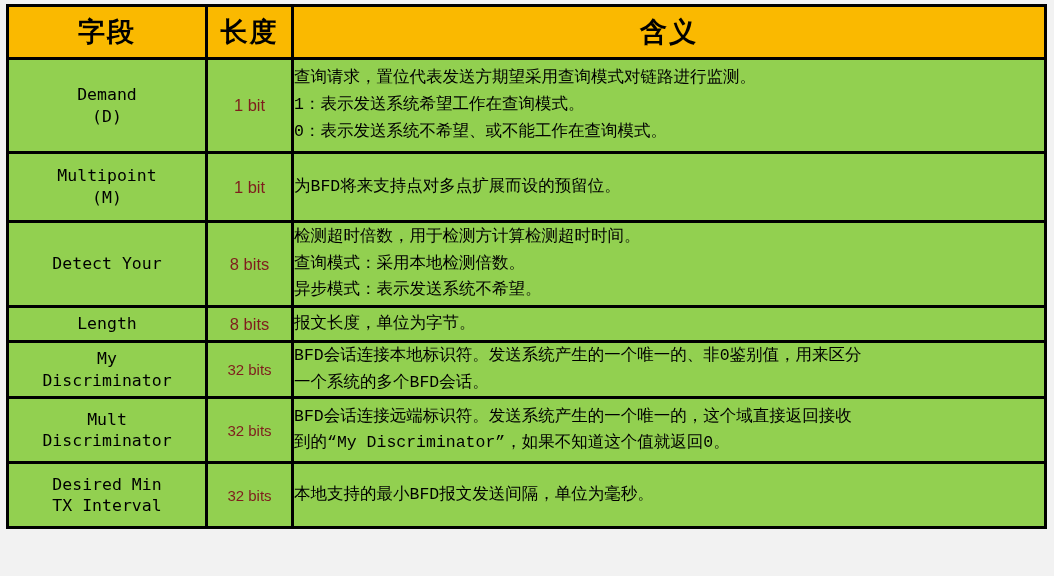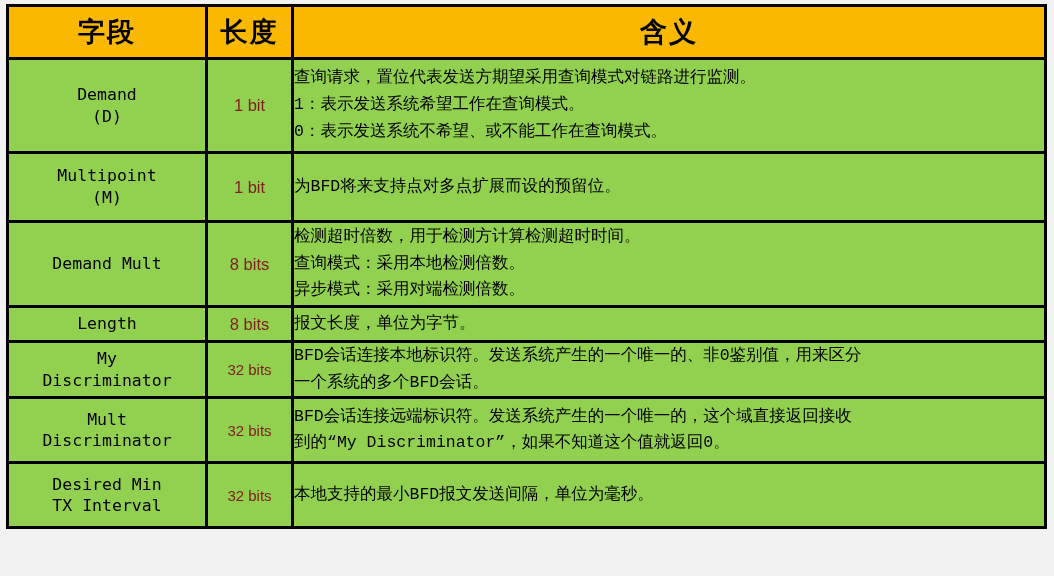--- a/index.html
+++ b/index.html
@@ -126,27 +126,27 @@
           <span class="fline">(M)</span>
         </td>
         <td class="len-cell">1 bit</td>
         <td class="mean-cell">
           <span class="ln">为BFD将来支持点对多点扩展而设的预留位。</span>
         </td>
       </tr>
 
       <tr class="r-detect">
         <td class="field-cell">
-          <span class="fline">Demand Mult</span>
+          <span class="fline">Detect Your</span>
         </td>
         <td class="len-cell">8 bits</td>
         <td class="mean-cell">
           <span class="ln">检测超时倍数，用于检测方计算检测超时时间。</span>
           <span class="ln">查询模式：采用本地检测倍数。</span>
-          <span class="ln">异步模式：采用对端检测倍数。</span>
+          <span class="ln">异步模式：表示发送系统不希望。</span>
         </td>
       </tr>
 
       <tr class="r-length">
         <td class="field-cell">
           <span class="fline">Length</span>
         </td>
         <td class="len-cell">8 bits</td>
         <td class="mean-cell">
           <span class="ln">报文长度，单位为字节。</span>

